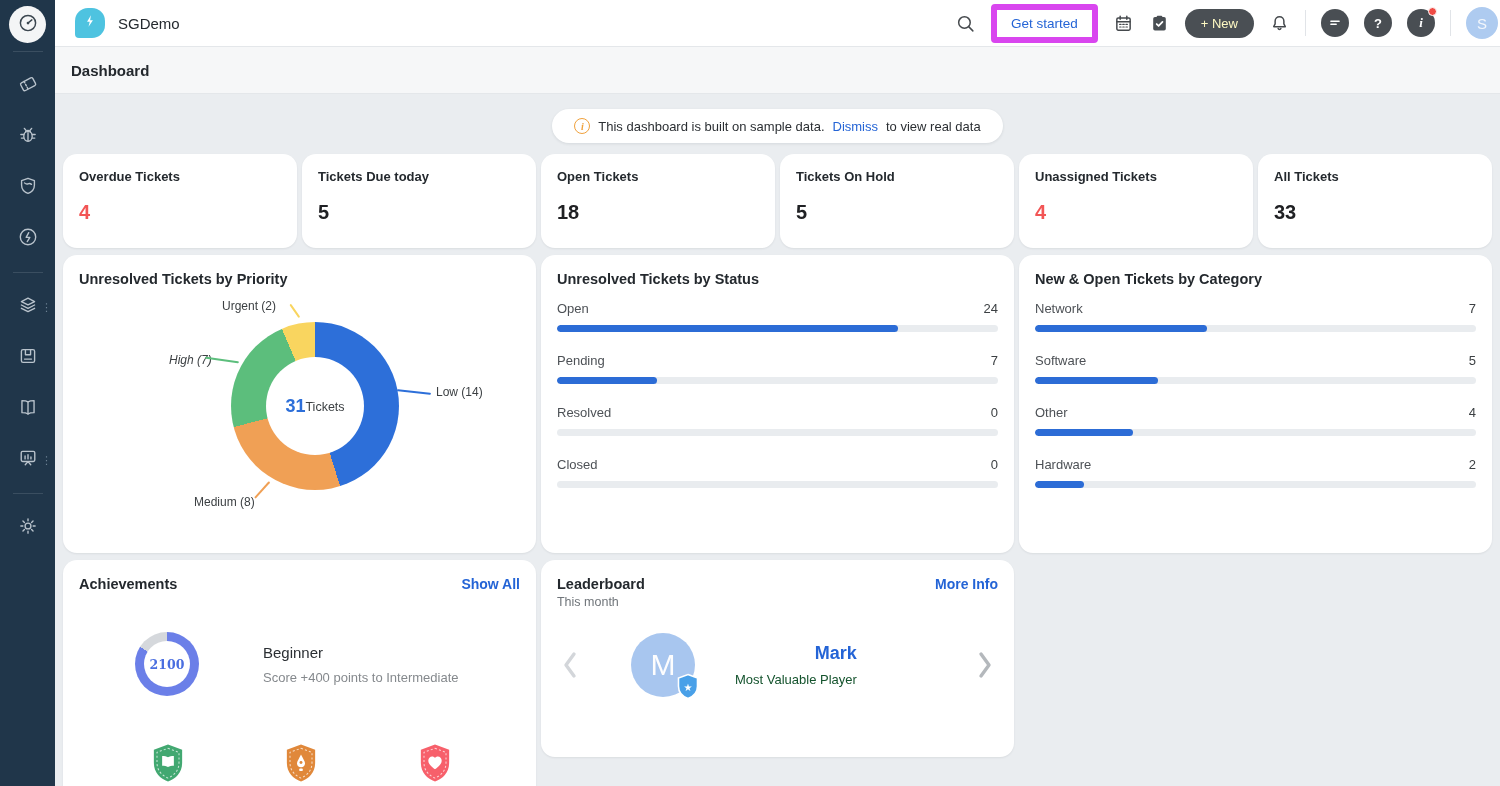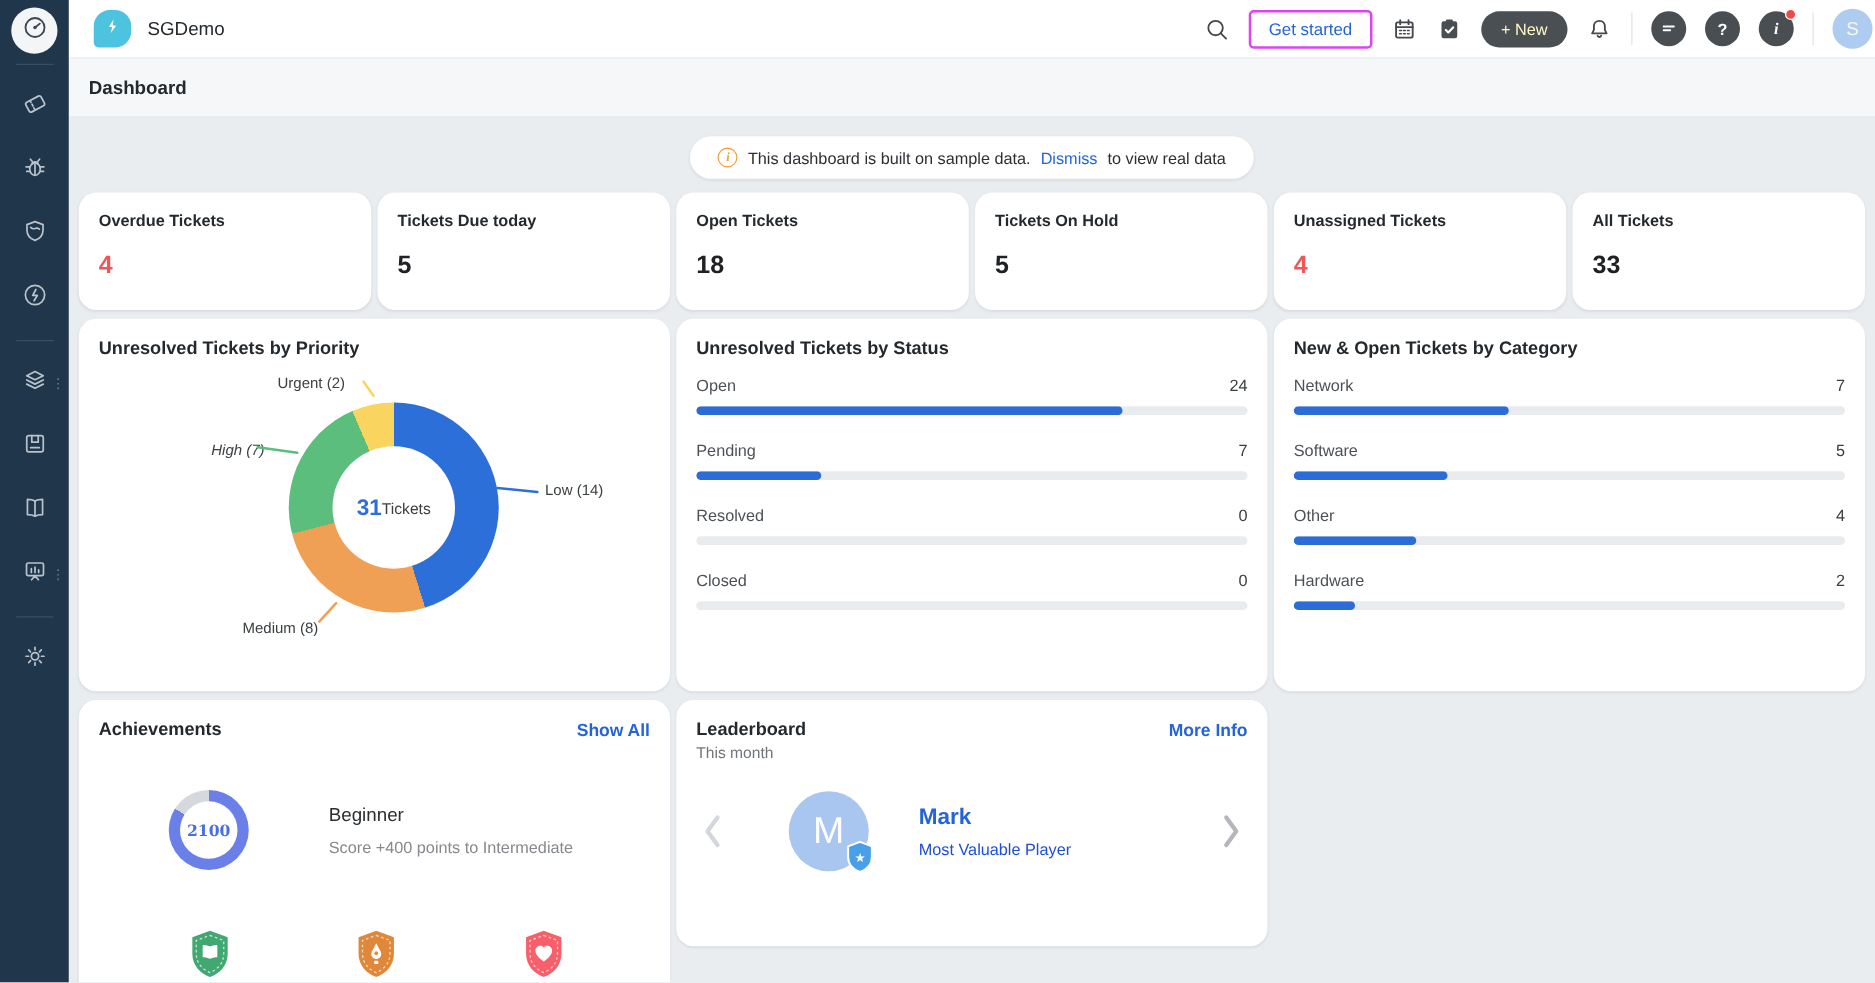--- a/index.html
+++ b/index.html
@@ -16,21 +16,21 @@
 
   
   .main { flex:1; display:flex; flex-direction:column; min-width:0; }
 
   .topbar { height:47px; background:#fff; border-bottom:1px solid #e4e7ea; display:flex; align-items:center; padding:0 2px 0 20px; flex:none; }
   .logo { width:30px; height:30px; background:#4ec3e0; border-radius:13px 13px 13px 4px; display:flex; align-items:center; justify-content:center; cursor:pointer; }
   .brand { font-size:15px; font-weight:500; margin-left:13px; color:#24292e; }
   .topbar-right { margin-left:auto; display:flex; align-items:center; gap:15px; }
   .icon-btn { display:flex; align-items:center; justify-content:center; cursor:pointer; }
   .icon-btn svg { stroke:#45494d; fill:none; stroke-width:1.7; stroke-linecap:round; stroke-linejoin:round; }
-  .get-started { border:2px solid #d946ef; background:#fff; color:#2464d6; font-size:13.5px; font-weight:500; border-radius:4px; padding:6px 14px; cursor:pointer; font-family:inherit; }
+  .get-started { border:6px solid #d946ef; background:#fff; color:#2464d6; font-size:13.5px; font-weight:500; border-radius:4px; padding:6px 14px; cursor:pointer; font-family:inherit; }
   .new-btn { background:#4a4f54; color:#fef9c3; border:none; border-radius:15px; height:29px; padding:0 16px; font-size:13px; font-weight:500; cursor:pointer; font-family:inherit; }
   .dark-circle { width:28px; height:28px; border-radius:50%; background:#494e53; color:#fff; display:flex; align-items:center; justify-content:center; font-size:13px; font-weight:700; cursor:pointer; position:relative; }
   .dark-circle svg { stroke:#fff; fill:none; stroke-width:1.8; stroke-linecap:round; }
   .red-dot { position:absolute; top:-2px; right:-2px; width:9px; height:9px; border-radius:50%; background:#ef4b45; border:1.5px solid #fff; }
   .v-div { width:1px; height:26px; background:#e1e4e8; }
   .avatar { width:32px; height:32px; border-radius:50%; background:#aecbf0; color:#f3f7fc; font-size:15px; display:flex; align-items:center; justify-content:center; cursor:pointer; }
 
   .pagebar { height:47px; background:#f6f7f8; border-bottom:1px solid #e4e7ea; display:flex; align-items:center; padding:0 16px; flex:none; }
   .pagebar h1 { font-size:15px; font-weight:700; color:#24292e; }
 
@@ -93,23 +93,23 @@
   .ring-score { font-family:"DejaVu Serif", serif; font-weight:700; font-size:12.5px; color:#4a6ee0; }
   .ach-level { font-size:15px; color:#2b2f33; }
   .ach-sub { font-size:13px; color:#85898d; margin-top:9px; }
   .badges { display:flex; justify-content:space-between; padding:0 64px 0 68px; margin-top:46px; }
 
   .lead-body { display:flex; align-items:center; margin-top:24px; }
   .chev { width:26px; height:40px; display:flex; align-items:center; justify-content:center; cursor:pointer; }
   .lead-avatar { position:relative; margin-left:48px; }
   .lead-avatar .big { width:64px; height:64px; border-radius:50%; background:#a8c6ef; color:#fdfdfe; font-size:30px; font-weight:400; display:flex; align-items:center; justify-content:center; }
   .mvp-badge { position:absolute; right:-6px; bottom:-8px; }
-  .lead-info { margin-left:40px; }
+  .lead-info { margin-left:40px;text-align:right; }
   .lead-name { color:#2464d6; font-size:18px; font-weight:700; }
-  .lead-award { font-size:13px; color:#1d4ed8; margin-top:8px; }
+  .lead-award { font-size:13px; color:#14532d; margin-top:8px; }
   .chev-right { margin-left:auto; }
 </style>
 </head>
 <body>
 
 <nav class="rail">
   <div class="rail-home">
     <span>
       <svg width="22" height="22" viewBox="0 0 24 24">
           <circle cx="12" cy="12" r="8.3" stroke="#3c4750" stroke-width="1.6" fill="none"></circle>

